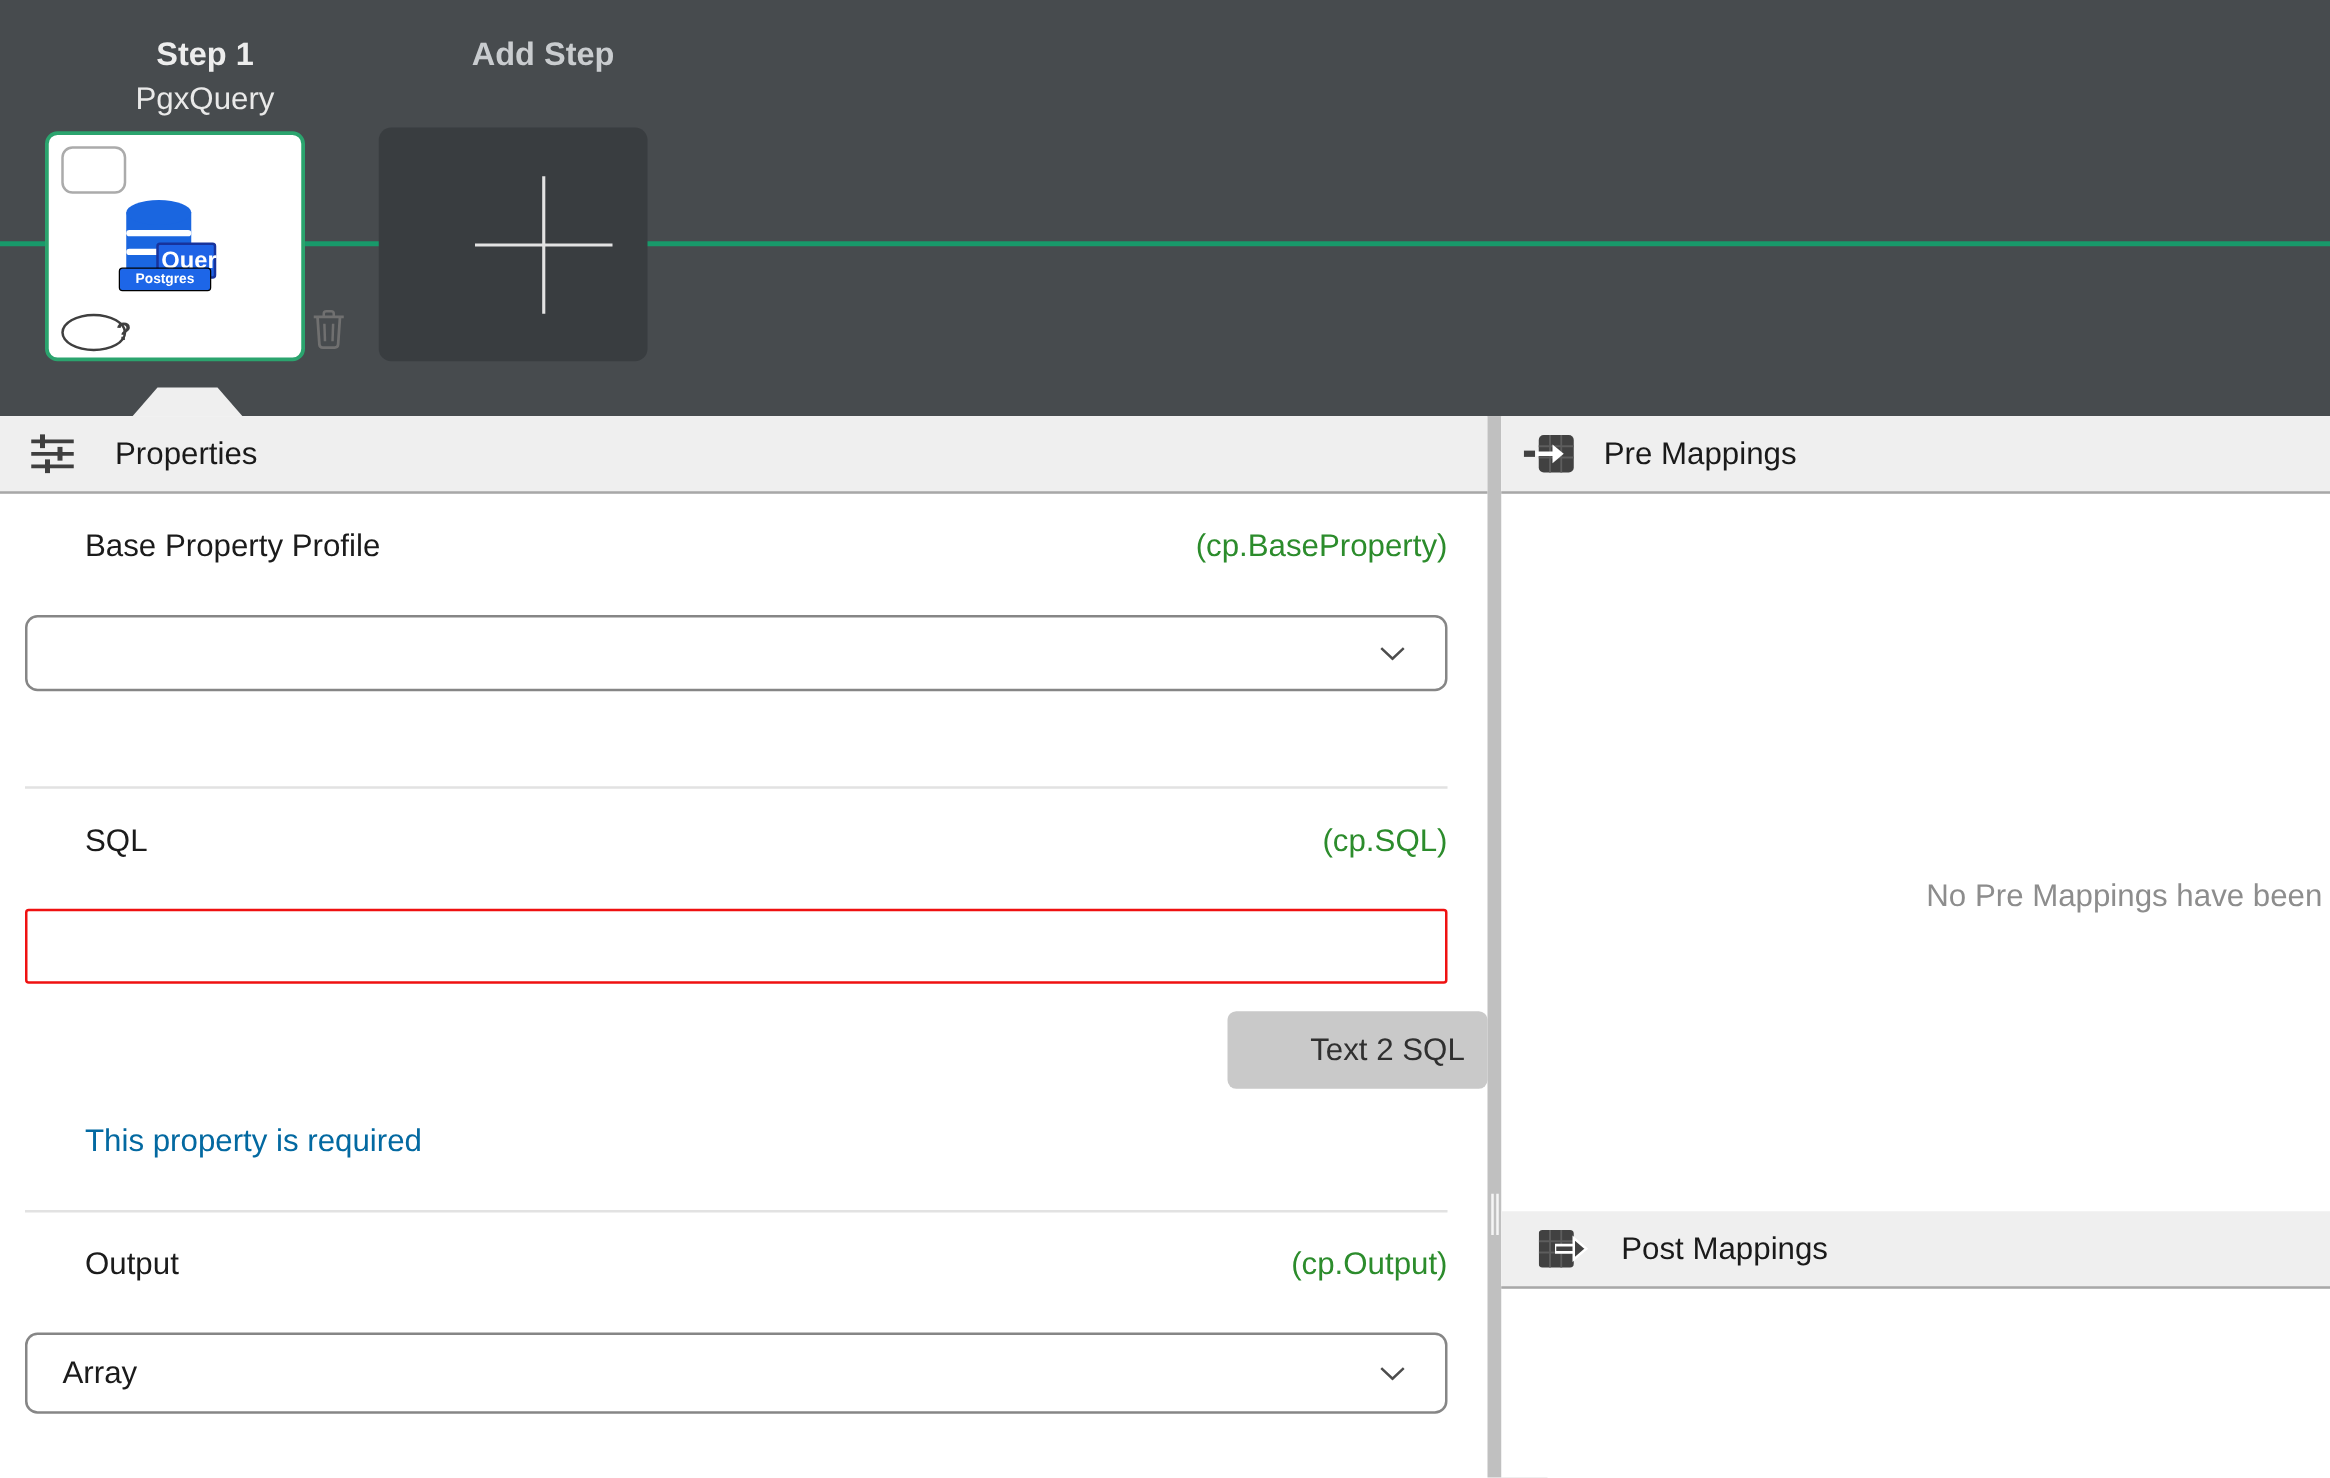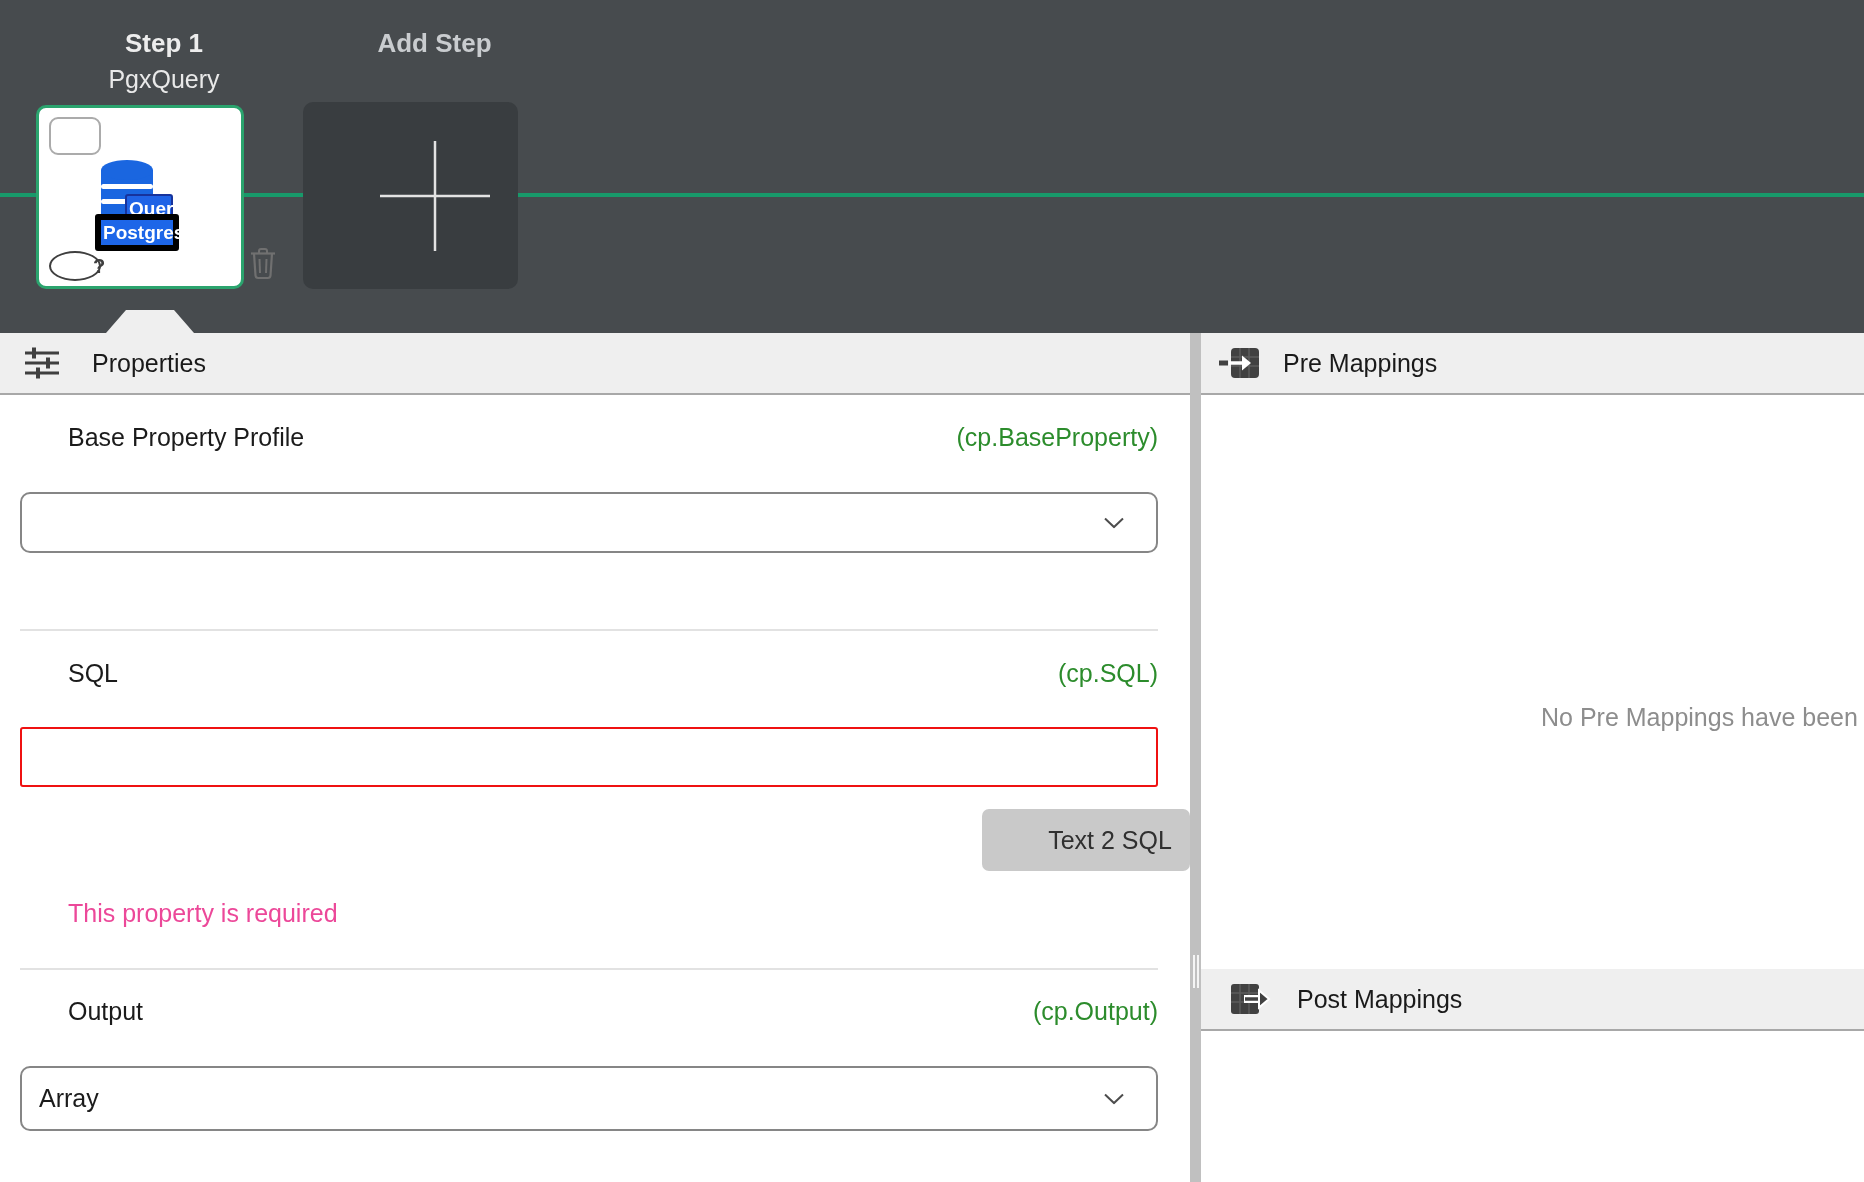--- a/index.html
+++ b/index.html
@@ -19,22 +19,22 @@
 
   .step-card { left:36px; top:105px; width:208px; height:184px; background:#fff;
     border:3px solid #2ba46e; border-radius:10px; }
   .doc-icon-box { left:10px; top:9px; width:38px; height:38px; border:2px solid #ababab;
     border-radius:9px; background:#fff; display:flex; align-items:center; justify-content:center; }
   .pg-icon { left:56px; top:48px; width:104px; height:86px; }
   .chip { position:absolute; color:#fff; font-weight:bold; text-align:center;
     border-radius:3px; line-height:1; white-space:nowrap; }
   .chip-query { left:30px; top:38px; width:48px; padding:3px 2px; font-size:19px;
     background:#1f63e6; border:2px solid #17339c; }
-  .chip-postgres { left:0px; top:58px; width:84px; padding:3px 2px; font-size:19px;
-    background:#1d66e8; border:6px solid #000000; }
+  .chip-postgres { left:0px; top:58px; width:74px; padding:3px 2px; font-size:11px;
+    background:#1d66e8; border:1px solid #000000; }
   .help-icon { left:10px; top:143px; width:30px; height:30px; border:2.5px solid #3f3f3f;
     border-radius:50%; color:#3f3f3f; font-size:20px; font-weight:bold;
     display:flex; align-items:center; justify-content:center; }
   .trash-icon { left:162px; top:140px; }
   .add-card { left:303px; top:102px; width:215px; height:187px; background:#393d40;
     border-radius:10px; display:flex; align-items:center; justify-content:center; }
   .pointer { left:106px; top:310px; width:0; height:0;
     border-left:20px solid transparent; border-right:20px solid transparent;
     border-bottom:23px solid #efefef; }
 
@@ -53,28 +53,28 @@
   .grip-bar { position:absolute; width:2px; height:33px; background:#f5f5f5; top:622px; }
 
   
   .field-row { left:20px; width:1138px; display:flex; justify-content:space-between;
     font-size:25px; color:#1b1b1b; }
   .annotation { color:#2c8c2c; }
   .selectbox { left:20px; width:1138px; border:2px solid #868686; border-radius:10px;
     background:#fff; display:flex; align-items:center; font-size:25px; color:#1b1b1b; }
   .selectbox .chev { position:absolute; right:32px; top:50%; transform:translateY(-50%); }
   .sel-1 { top:492px; height:61px; }
-  .sel-2 { top:1066px; height:65px; padding-left:17px; }
+  .sel-2 { top:1066px; height:65px; padding-left:28px; }
   .h-divider { left:20px; width:1138px; height:2px; background:#e2e2e2; }
   .textbox-error { left:20px; top:727px; width:1138px; height:60px; background:#fff;
     border:2px solid #ef1111; border-radius:3px; }
   .t2s-button { left:982px; top:809px; width:208px; height:62px; background:#c9c9c9;
     border:none; border-radius:7px; font-size:25px; color:#303030;
     font-family:"Liberation Sans", sans-serif; display:flex; align-items:center; justify-content:center; }
-  .error-text { left:20px; top:899px; font-size:25px; color:#ec4899; }
+  .error-text { left:20px; top:899px; font-size:25px; color:#0369a1; }
   .empty-text { left:1493px; top:703px; font-size:25px; color:#8d8d8d; white-space:nowrap; }
 </style>
 </head>
 <body>
 
 <div class="abs canvas">
   <div class="abs connector"></div>
 
   <div class="abs step-label-block">
     <div class="step-title">Step 1</div>

